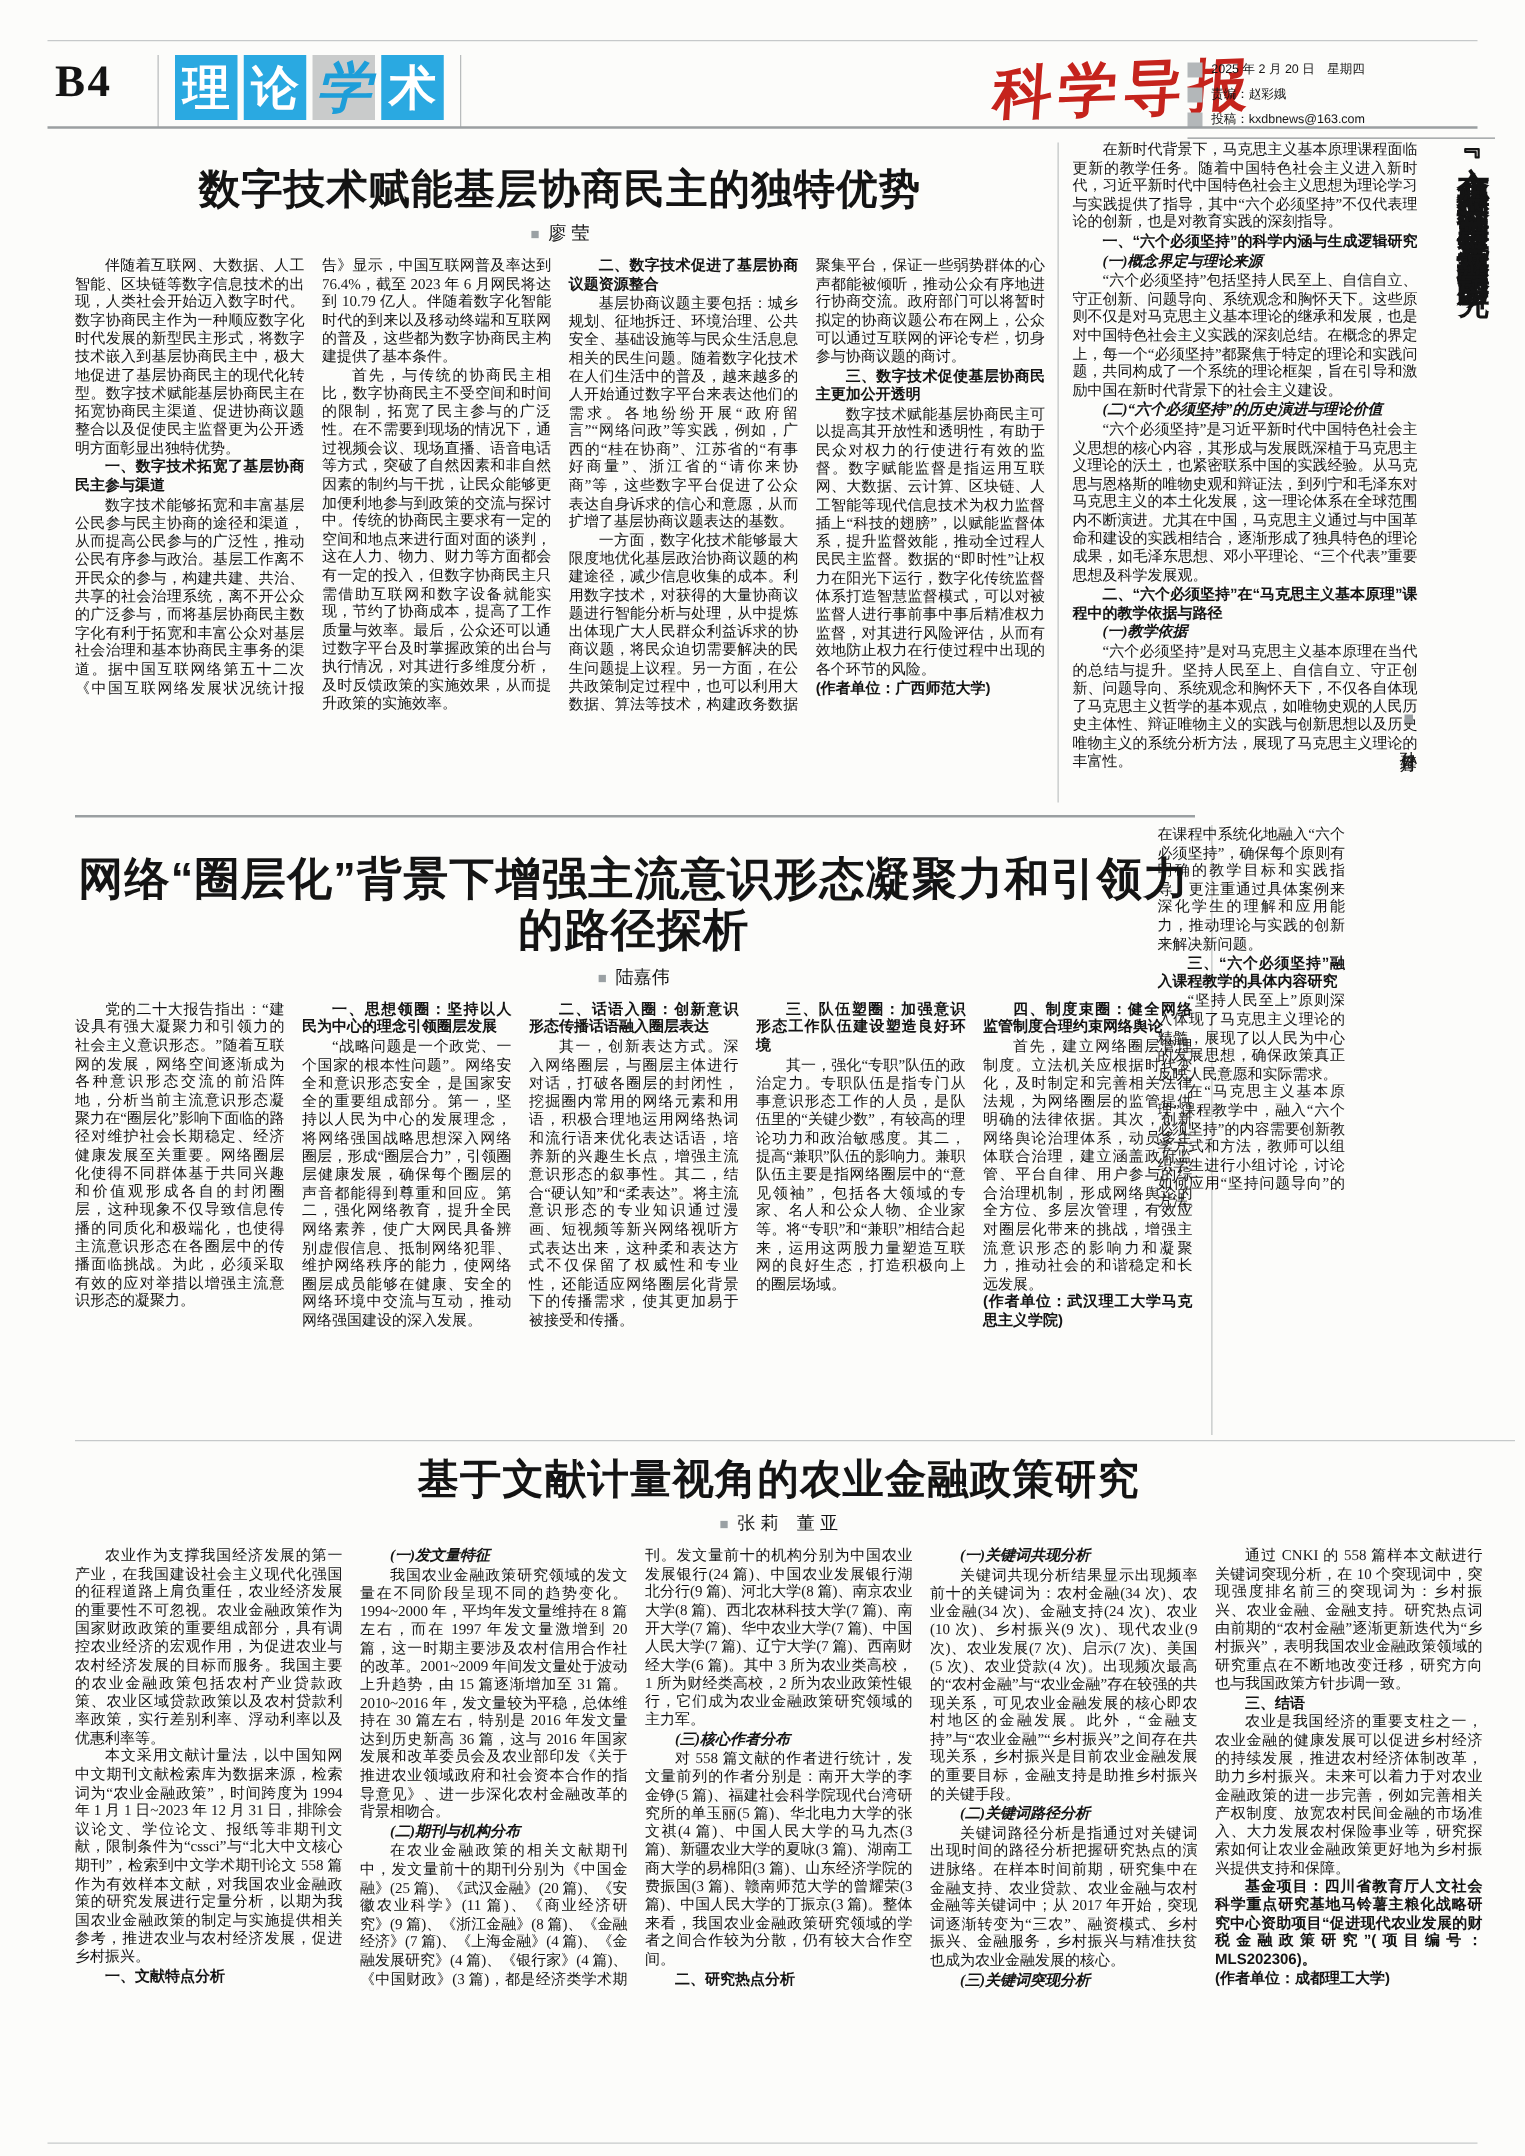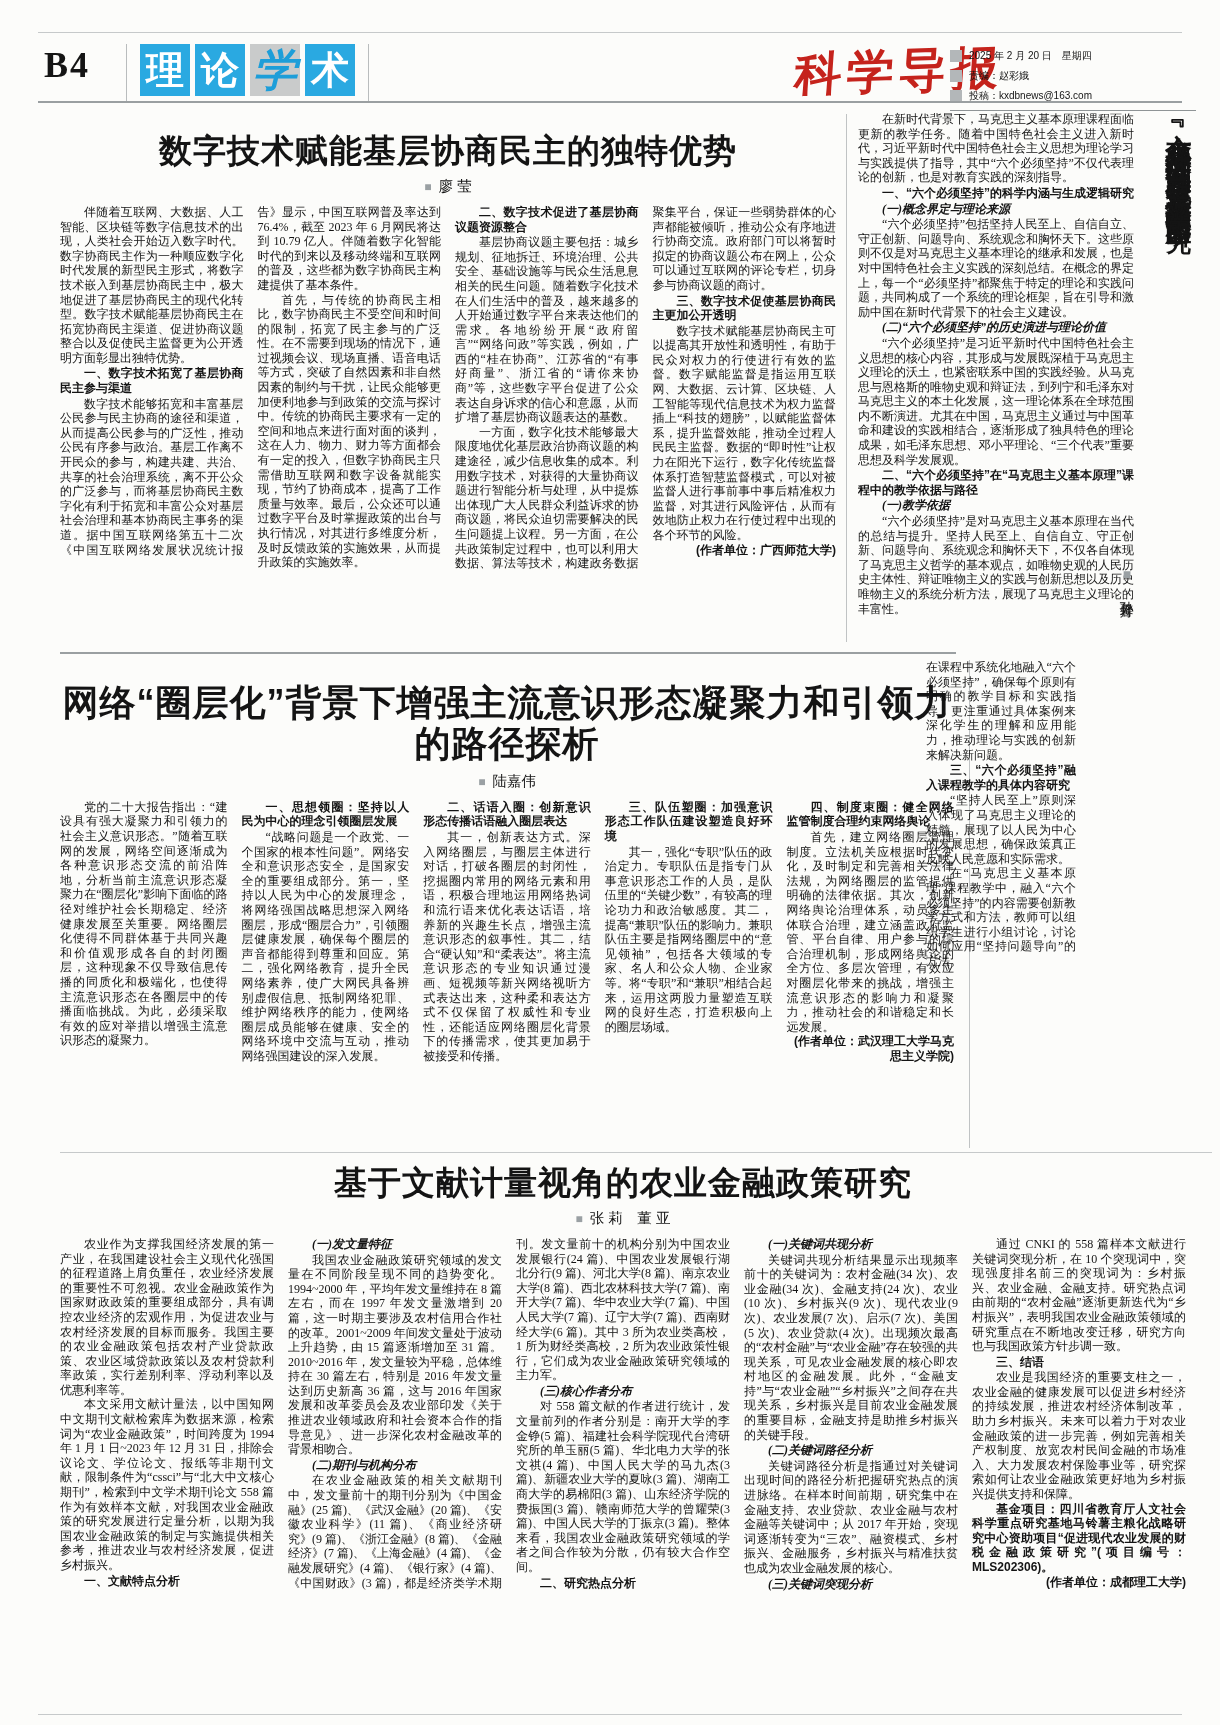--- a/index.html
+++ b/index.html
@@ -33,21 +33,21 @@
   .byline{text-align:center;font-family:"Liberation Sans",sans-serif;font-size:14.5px;
           margin:7px 0 9px 0;}
   .byline .sq{color:#9aa0a3;margin-right:7px;font-size:12px;}
   .cols{column-gap:14px;overflow:hidden;text-align:justify;font-size:12px;line-height:14.6px;}
   .flow{overflow:hidden;text-align:justify;font-size:12px;line-height:14.6px;}
   .b-p{text-indent:2em;margin:0;}
   .b-pc{margin:0;}
   .b-h1{font-family:"Liberation Sans",sans-serif;font-weight:700;text-indent:2em;margin:1px 0;}
   .b-h2{font-weight:700;font-style:italic;text-indent:2em;margin:1px 0;}
   .b-note{font-weight:700;font-family:"Liberation Sans",sans-serif;text-indent:2em;margin:0;}
-  .b-end{font-weight:700;font-family:"Liberation Sans",sans-serif;text-align:right;margin:0;}
+  .b-end{font-weight:700;font-family:"Liberation Sans",sans-serif;margin:0;}
 
   
   .vtitle{position:absolute;left:1146px;top:110px;height:930px;width:66px;
           writing-mode:vertical-rl;font-family:"Liberation Sans",sans-serif;font-weight:700;
           font-size:26px;line-height:66px;letter-spacing:3px;text-align:left;}
   .vauthor{position:absolute;left:1118px;top:566px;writing-mode:vertical-rl;
            font-family:"Liberation Sans",sans-serif;font-size:14px;letter-spacing:2px;}
   .vauthor .sq{color:#9aa0a3;}
 </style>
 </head>

